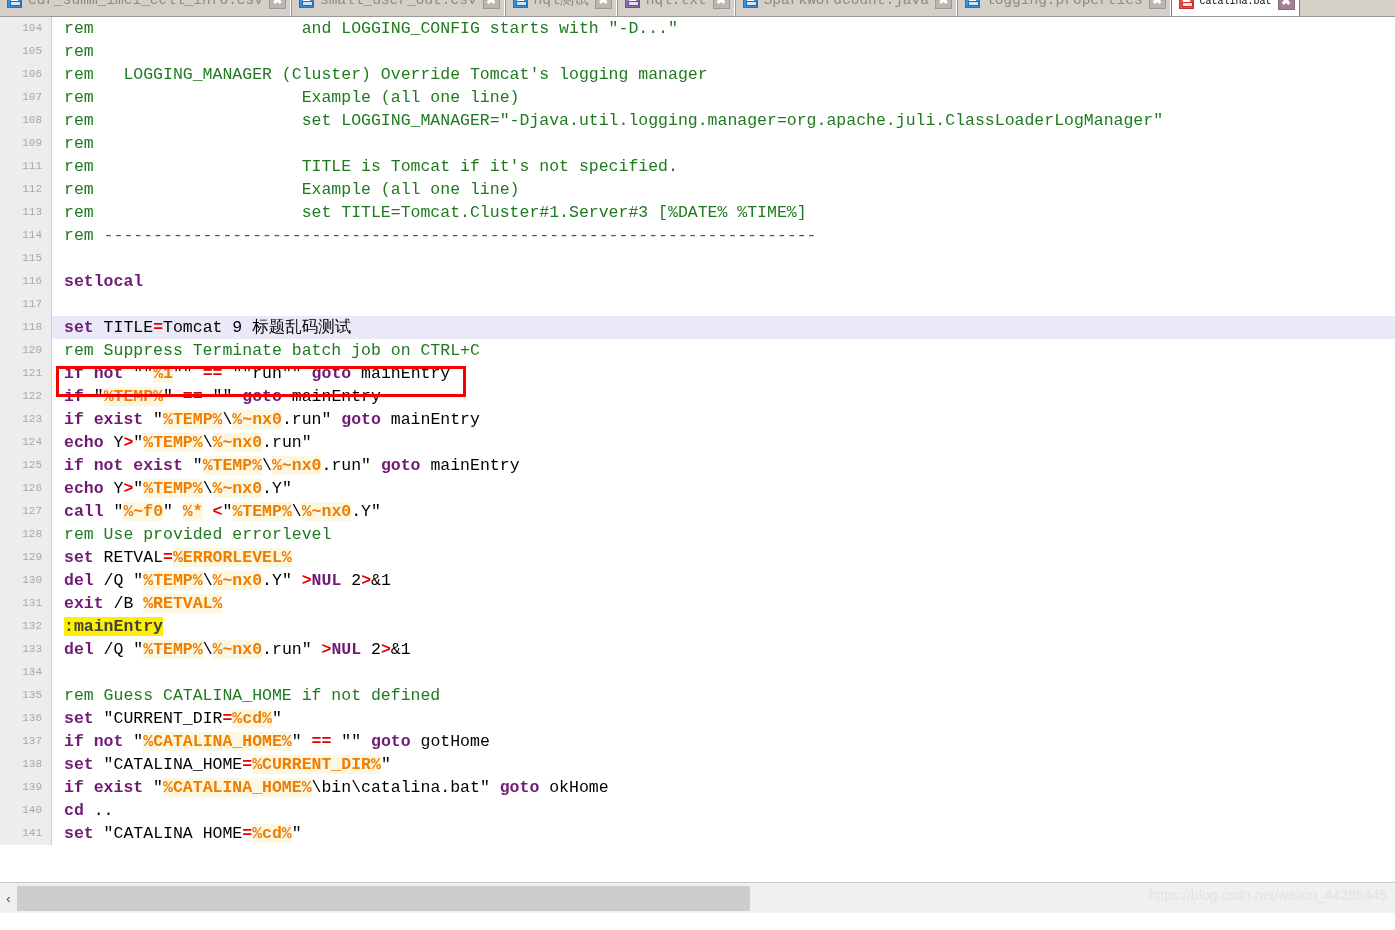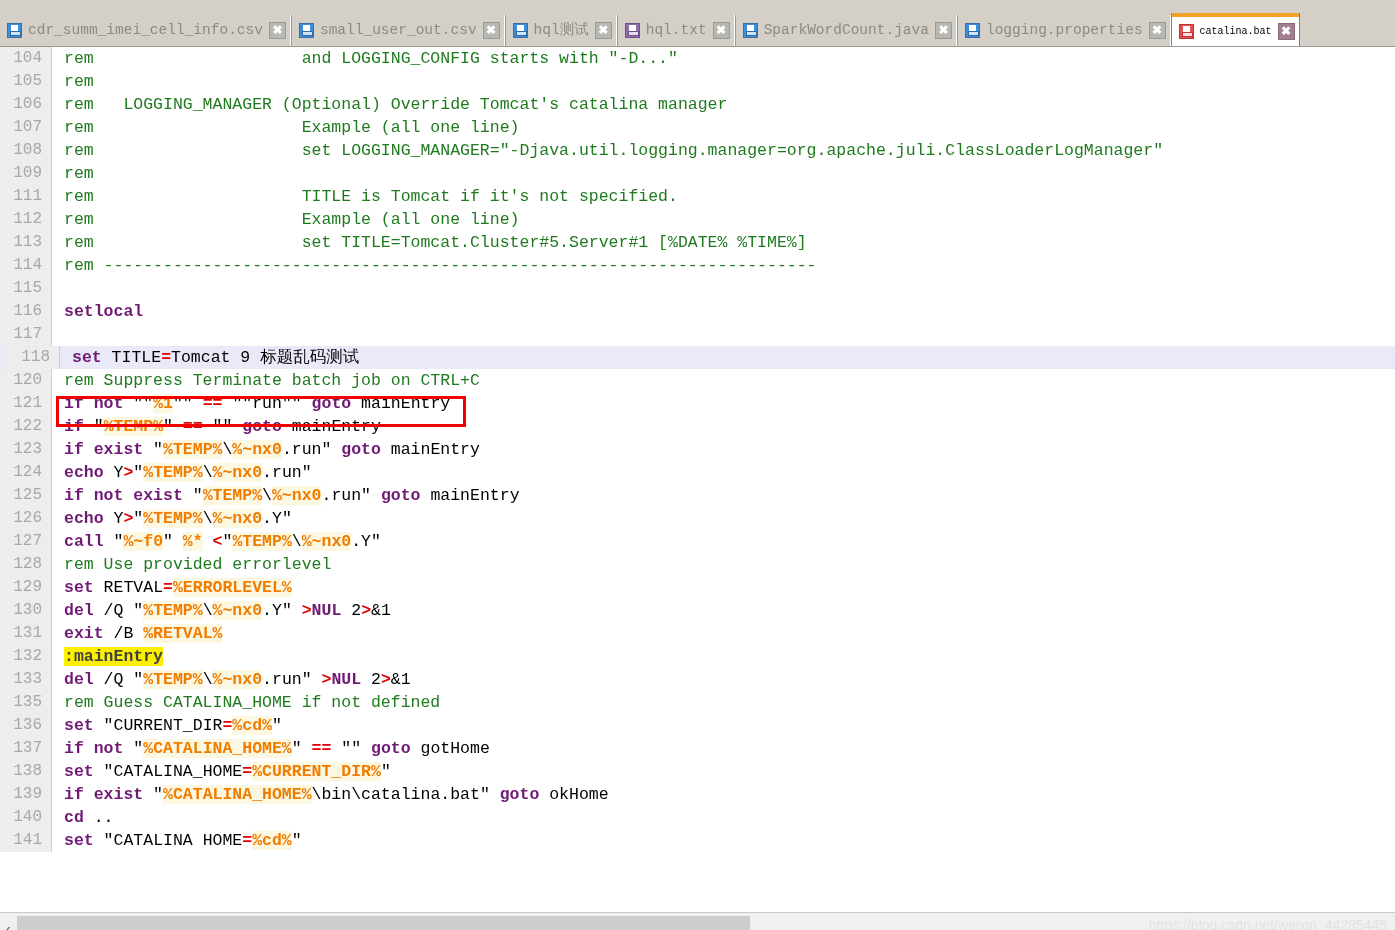--- a/index.html
+++ b/index.html
@@ -7,21 +7,21 @@
     margin: 0; padding: 0;
     width: 1395px; height: 930px;
     overflow: hidden;
     background: #ffffff;
     font-family: "Liberation Sans", sans-serif;
   }
 
   
   #tabbar {
     position: relative;
-    height: 47px;
+    height: 17px;
     background: #d4d0c8;
     border-bottom: 1px solid #9a9a94;
     display: flex;
     align-items: flex-end;
     padding: 0;
     overflow: hidden;
     white-space: nowrap;
   }
   .tab {
     position: relative;
@@ -127,24 +127,24 @@
   .gutter {
     width: 52px;
     flex: 0 0 52px;
     text-align: right;
     padding-right: 9px;
     color: #a8a8a8;
     background: #ededed;
     border-right: 1px solid #cfcfcf;
     height: 23px;
     line-height: 23px;
-    font-size: 16px;
+    font-size: 11px;
     user-select: none;
   }
-  .line.cur .gutter { background: #ededed; margin-left: 8px; }
+  .line.cur .gutter { background: #ededed; }
   .code {
     padding-left: 12px;
     height: 23px;
     line-height: 23px;
     color: #000000;
     flex: 1 1 auto;
     overflow: hidden;
   }
 
   
@@ -268,46 +268,47 @@
       </span>
       <span class="tab-label">catalina.bat</span>
       <span class="tab-close">✖</span>
     </div>
   </div>
 
 <div id="editor">
   <div id="editor-lines">
       <div class="line"><div class="gutter">104</div><div class="code"><span class="c-com">rem                     and LOGGING_CONFIG starts with "-D..."</span></div></div>
       <div class="line"><div class="gutter">105</div><div class="code"><span class="c-com">rem</span></div></div>
-      <div class="line"><div class="gutter">106</div><div class="code"><span class="c-com">rem   LOGGING_MANAGER (Optional) Override Tomcat's catalina manager</span></div></div>
+      <div class="line"><div class="gutter">106</div><div class="code"><span class="c-com">rem   LOGGING_MANAGER (Cluster) Override Tomcat's logging manager</span></div></div>
       <div class="line"><div class="gutter">107</div><div class="code"><span class="c-com">rem                     Example (all one line)</span></div></div>
       <div class="line"><div class="gutter">108</div><div class="code"><span class="c-com">rem                     set LOGGING_MANAGER="-Djava.util.logging.manager=org.apache.juli.ClassLoaderLogManager"</span></div></div>
       <div class="line"><div class="gutter">109</div><div class="code"><span class="c-com">rem</span></div></div>
       <div class="line"><div class="gutter">111</div><div class="code"><span class="c-com">rem                     TITLE is Tomcat if it's not specified.</span></div></div>
       <div class="line"><div class="gutter">112</div><div class="code"><span class="c-com">rem                     Example (all one line)</span></div></div>
-      <div class="line"><div class="gutter">113</div><div class="code"><span class="c-com">rem                     set TITLE=Tomcat.Cluster#5.Server#1 [%DATE% %TIME%]</span></div></div>
+      <div class="line"><div class="gutter">113</div><div class="code"><span class="c-com">rem                     set TITLE=Tomcat.Cluster#1.Server#3 [%DATE% %TIME%]</span></div></div>
       <div class="line"><div class="gutter">114</div><div class="code"><span class="c-com">rem ------------------------------------------------------------------------</span></div></div>
       <div class="line"><div class="gutter">115</div><div class="code"></div></div>
       <div class="line"><div class="gutter">116</div><div class="code"><span class="c-kw">setlocal</span></div></div>
       <div class="line"><div class="gutter">117</div><div class="code"></div></div>
       <div class="line cur"><div class="gutter">118</div><div class="code"><span class="c-kw">set</span><span class="c-txt"> TITLE</span><span class="c-op">=</span><span class="c-txt">Tomcat 9 标题乱码测试</span></div></div>
       <div class="line"><div class="gutter">120</div><div class="code"><span class="c-com">rem Suppress Terminate batch job on CTRL+C</span></div></div>
       <div class="line"><div class="gutter">121</div><div class="code"><span class="c-kw">if not</span><span class="c-txt"> ""</span><span class="c-var">%1</span><span class="c-txt">"" </span><span class="c-op">==</span><span class="c-txt"> ""run"" </span><span class="c-kw">goto</span><span class="c-txt"> mainEntry</span></div></div>
       <div class="line"><div class="gutter">122</div><div class="code"><span class="c-kw">if</span><span class="c-txt"> "</span><span class="c-var">%TEMP%</span><span class="c-txt">" </span><span class="c-op">==</span><span class="c-txt"> "" </span><span class="c-kw">goto</span><span class="c-txt"> mainEntry</span></div></div>
       <div class="line"><div class="gutter">123</div><div class="code"><span class="c-kw">if exist</span><span class="c-txt"> "</span><span class="c-var">%TEMP%</span><span class="c-txt">\</span><span class="c-var">%~nx0</span><span class="c-txt">.run" </span><span class="c-kw">goto</span><span class="c-txt"> mainEntry</span></div></div>
       <div class="line"><div class="gutter">124</div><div class="code"><span class="c-kw">echo</span><span class="c-txt"> Y</span><span class="c-op">&gt;</span><span class="c-txt">"</span><span class="c-var">%TEMP%</span><span class="c-txt">\</span><span class="c-var">%~nx0</span><span class="c-txt">.run"</span></div></div>
       <div class="line"><div class="gutter">125</div><div class="code"><span class="c-kw">if not exist</span><span class="c-txt"> "</span><span class="c-var">%TEMP%</span><span class="c-txt">\</span><span class="c-var">%~nx0</span><span class="c-txt">.run" </span><span class="c-kw">goto</span><span class="c-txt"> mainEntry</span></div></div>
       <div class="line"><div class="gutter">126</div><div class="code"><span class="c-kw">echo</span><span class="c-txt"> Y</span><span class="c-op">&gt;</span><span class="c-txt">"</span><span class="c-var">%TEMP%</span><span class="c-txt">\</span><span class="c-var">%~nx0</span><span class="c-txt">.Y"</span></div></div>
       <div class="line"><div class="gutter">127</div><div class="code"><span class="c-kw">call</span><span class="c-txt"> "</span><span class="c-var">%~f0</span><span class="c-txt">" </span><span class="c-var">%*</span><span class="c-txt"> </span><span class="c-op">&lt;</span><span class="c-txt">"</span><span class="c-var">%TEMP%</span><span class="c-txt">\</span><span class="c-var">%~nx0</span><span class="c-txt">.Y"</span></div></div>
       <div class="line"><div class="gutter">128</div><div class="code"><span class="c-com">rem Use provided errorlevel</span></div></div>
       <div class="line"><div class="gutter">129</div><div class="code"><span class="c-kw">set</span><span class="c-txt"> RETVAL</span><span class="c-op">=</span><span class="c-var">%ERRORLEVEL%</span></div></div>
       <div class="line"><div class="gutter">130</div><div class="code"><span class="c-kw">del</span><span class="c-txt"> /Q "</span><span class="c-var">%TEMP%</span><span class="c-txt">\</span><span class="c-var">%~nx0</span><span class="c-txt">.Y" </span><span class="c-op">&gt;</span><span class="c-kw">NUL</span><span class="c-txt"> 2</span><span class="c-op">&gt;</span><span class="c-txt">&amp;1</span></div></div>
       <div class="line"><div class="gutter">131</div><div class="code"><span class="c-kw">exit</span><span class="c-txt"> /B </span><span class="c-var">%RETVAL%</span></div></div>
       <div class="line"><div class="gutter">132</div><div class="code"><span class="c-lbl">:mainEntry</span></div></div>
       <div class="line"><div class="gutter">133</div><div class="code"><span class="c-kw">del</span><span class="c-txt"> /Q "</span><span class="c-var">%TEMP%</span><span class="c-txt">\</span><span class="c-var">%~nx0</span><span class="c-txt">.run" </span><span class="c-op">&gt;</span><span class="c-kw">NUL</span><span class="c-txt"> 2</span><span class="c-op">&gt;</span><span class="c-txt">&amp;1</span></div></div>
+      <div class="line"><div class="gutter">134</div><div class="code"></div></div>
       <div class="line"><div class="gutter">135</div><div class="code"><span class="c-com">rem Guess CATALINA_HOME if not defined</span></div></div>
       <div class="line"><div class="gutter">136</div><div class="code"><span class="c-kw">set</span><span class="c-txt"> "CURRENT_DIR</span><span class="c-op">=</span><span class="c-var">%cd%</span><span class="c-txt">"</span></div></div>
       <div class="line"><div class="gutter">137</div><div class="code"><span class="c-kw">if not</span><span class="c-txt"> "</span><span class="c-var">%CATALINA_HOME%</span><span class="c-txt">" </span><span class="c-op">==</span><span class="c-txt"> "" </span><span class="c-kw">goto</span><span class="c-txt"> gotHome</span></div></div>
       <div class="line"><div class="gutter">138</div><div class="code"><span class="c-kw">set</span><span class="c-txt"> "CATALINA_HOME</span><span class="c-op">=</span><span class="c-var">%CURRENT_DIR%</span><span class="c-txt">"</span></div></div>
       <div class="line"><div class="gutter">139</div><div class="code"><span class="c-kw">if exist</span><span class="c-txt"> "</span><span class="c-var">%CATALINA_HOME%</span><span class="c-txt">\bin\catalina.bat" </span><span class="c-kw">goto</span><span class="c-txt"> okHome</span></div></div>
       <div class="line"><div class="gutter">140</div><div class="code"><span class="c-kw">cd</span><span class="c-txt"> ..</span></div></div>
       <div class="line"><div class="gutter">141</div><div class="code"><span class="c-kw">set</span><span class="c-txt"> "CATALINA HOME</span><span class="c-op">=</span><span class="c-var">%cd%</span><span class="c-txt">"</span></div></div>
     </div>
   <div id="annot-box"></div>
 </div>

